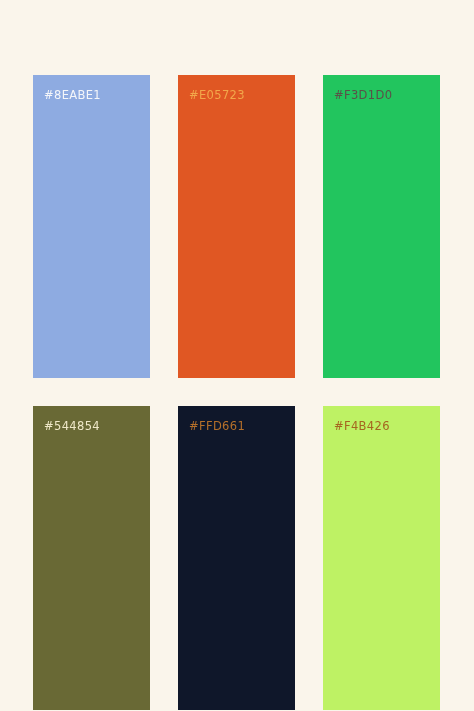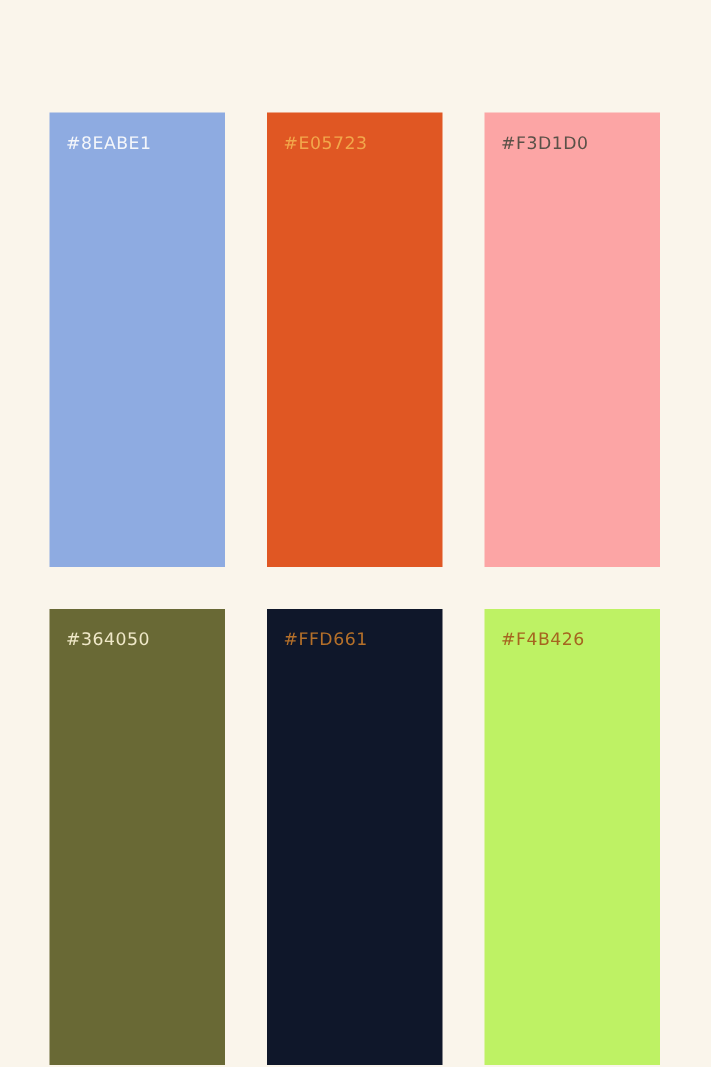--- a/index.html
+++ b/index.html
@@ -63,26 +63,26 @@
   <div class="swatch-grid">
 
     <div class="swatch" style="background: rgb(142, 171, 225);">
       <span class="swatch-label" style="color: rgb(244, 246, 250);">#8EABE1</span>
     </div>
 
     <div class="swatch" style="background: rgb(224, 87, 35);">
       <span class="swatch-label" style="color: rgb(242, 167, 75); text-align: right;">#E05723</span>
     </div>
 
-    <div class="swatch" style="background: #fca5a5;">
+    <div class="swatch" style="background: #22c55e;">
       <span class="swatch-label" style="color: rgb(90, 81, 72);">#F3D1D0</span>
     </div>
 
     <div class="swatch" style="background: rgb(105, 105, 53);">
-      <span class="swatch-label" style="color: rgb(239, 232, 200);">#364050</span>
+      <span class="swatch-label" style="color: rgb(239, 232, 200);">#544854</span>
     </div>
 
     <div class="swatch" style="background: #0f172a;">
       <span class="swatch-label" style="color: rgb(181, 112, 42);">#FFD661</span>
     </div>
 
     <div class="swatch" style="background: #bef264;">
       <span class="swatch-label" style="color: rgb(165, 101, 31);">#F4B426</span>
     </div>
 

